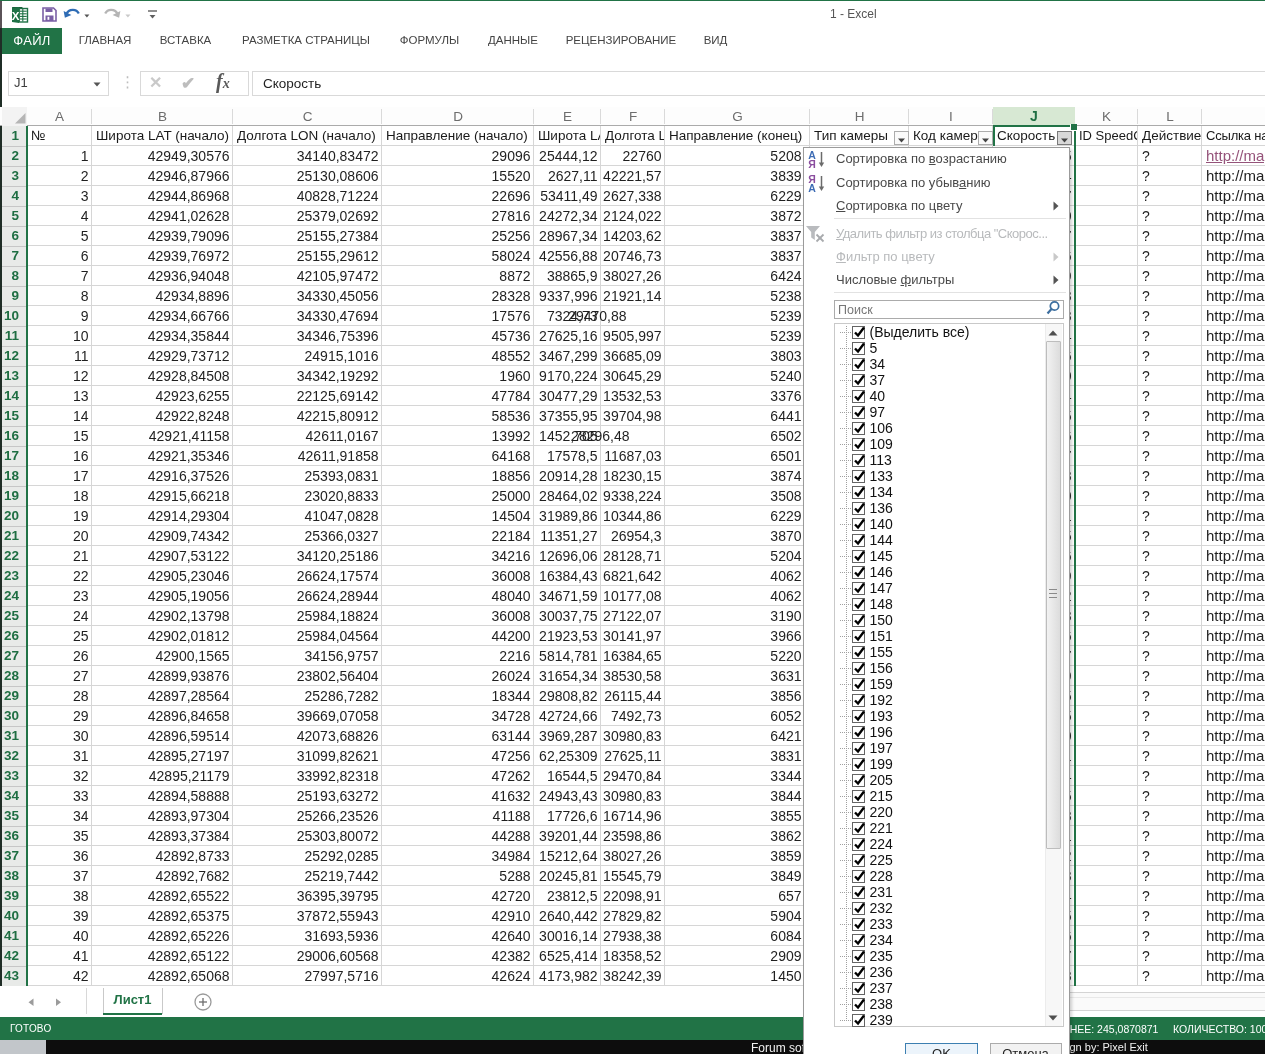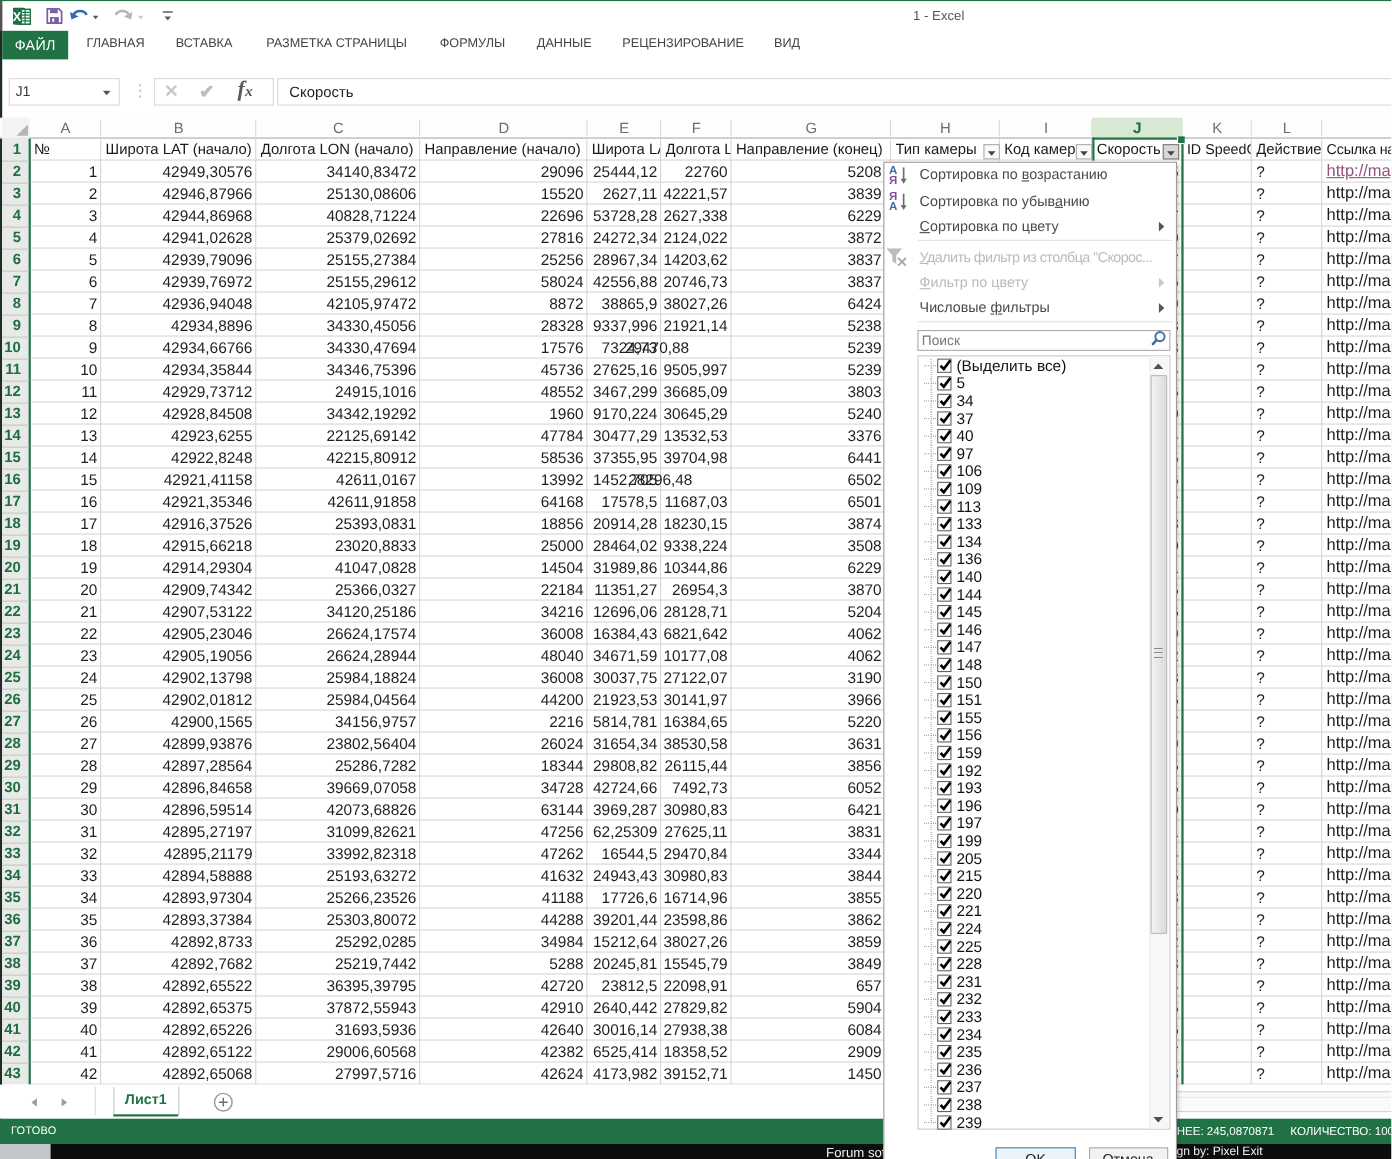--- a/index.html
+++ b/index.html
@@ -292,21 +292,21 @@
 <div class="ab num" style="left:534px;top:166px;width:63.5px">2627,11</div>
 <div class="ab num" style="left:601px;top:166px;width:60.5px">42221,57</div>
 <div class="ab num" style="left:665px;top:166px;width:136.5px">3839</div>
 <div class="ab num" style="left:993px;top:166px;width:78.5px">34</div>
 <div class="ab" style="left:1142px;top:166px;font-size:14px;line-height:20px;color:#1f1f1f">?</div>
 <div class="ab" style="left:1206px;top:166px;font-size:15px;line-height:20px;color:#1f1f1f;white-space:nowrap">http://maps.google.com</div>
 <div class="ab num" style="left:27px;top:186px;width:61.5px">3</div>
 <div class="ab num" style="left:92px;top:186px;width:137.5px">42944,86968</div>
 <div class="ab num" style="left:233px;top:186px;width:145.5px">40828,71224</div>
 <div class="ab num" style="left:382px;top:186px;width:148.5px">22696</div>
-<div class="ab num" style="left:534px;top:186px;width:63.5px">53728,28</div>
+<div class="ab num" style="left:534px;top:186px;width:63.5px">53411,49</div>
 <div class="ab num" style="left:601px;top:186px;width:60.5px">2627,338</div>
 <div class="ab num" style="left:665px;top:186px;width:136.5px">6229</div>
 <div class="ab num" style="left:993px;top:186px;width:78.5px">37</div>
 <div class="ab" style="left:1142px;top:186px;font-size:14px;line-height:20px;color:#1f1f1f">?</div>
 <div class="ab" style="left:1206px;top:186px;font-size:15px;line-height:20px;color:#1f1f1f;white-space:nowrap">http://maps.google.com</div>
 <div class="ab num" style="left:27px;top:206px;width:61.5px">4</div>
 <div class="ab num" style="left:92px;top:206px;width:137.5px">42941,02628</div>
 <div class="ab num" style="left:233px;top:206px;width:145.5px">25379,02692</div>
 <div class="ab num" style="left:382px;top:206px;width:148.5px">27816</div>
 <div class="ab num" style="left:534px;top:206px;width:63.5px">24272,34</div>
@@ -683,21 +683,21 @@
 <div class="ab num" style="left:601px;top:946px;width:60.5px">18358,52</div>
 <div class="ab num" style="left:665px;top:946px;width:136.5px">2909</div>
 <div class="ab num" style="left:993px;top:946px;width:78.5px">237</div>
 <div class="ab" style="left:1142px;top:946px;font-size:14px;line-height:20px;color:#1f1f1f">?</div>
 <div class="ab" style="left:1206px;top:946px;font-size:15px;line-height:20px;color:#1f1f1f;white-space:nowrap">http://maps.google.com</div>
 <div class="ab num" style="left:27px;top:966px;width:61.5px">42</div>
 <div class="ab num" style="left:92px;top:966px;width:137.5px">42892,65068</div>
 <div class="ab num" style="left:233px;top:966px;width:145.5px">27997,5716</div>
 <div class="ab num" style="left:382px;top:966px;width:148.5px">42624</div>
 <div class="ab num" style="left:534px;top:966px;width:63.5px">4173,982</div>
-<div class="ab num" style="left:601px;top:966px;width:60.5px">39152,71</div>
+<div class="ab num" style="left:601px;top:966px;width:60.5px">38242,39</div>
 <div class="ab num" style="left:665px;top:966px;width:136.5px">1450</div>
 <div class="ab num" style="left:993px;top:966px;width:78.5px">238</div>
 <div class="ab" style="left:1142px;top:966px;font-size:14px;line-height:20px;color:#1f1f1f">?</div>
 <div class="ab" style="left:1206px;top:966px;font-size:15px;line-height:20px;color:#1f1f1f;white-space:nowrap">http://maps.google.com</div>
 <div class="ab" style="left:993px;top:124.5px;width:83px;height:2.5px;background:#217346"></div>
 <div class="ab" style="left:993px;top:124.5px;width:2px;height:21.5px;background:#217346"></div>
 <div class="ab" style="left:1073.5px;top:124.5px;width:2.5px;height:861.5px;background:#217346"></div>
 <div class="ab" style="left:1069.5px;top:123.5px;width:7px;height:7px;background:#217346;border-left:1px solid #fff;border-bottom:1px solid #fff"></div>
 <div class="ab" style="left:0;top:986px;width:1265px;height:31px;background:#fff"></div>
 <div class="ab" style="left:810px;top:992px;width:455px;height:19px;border-top:1px solid #d4d4d4;border-bottom:1px solid #d4d4d4;background:#fafafa"></div>

